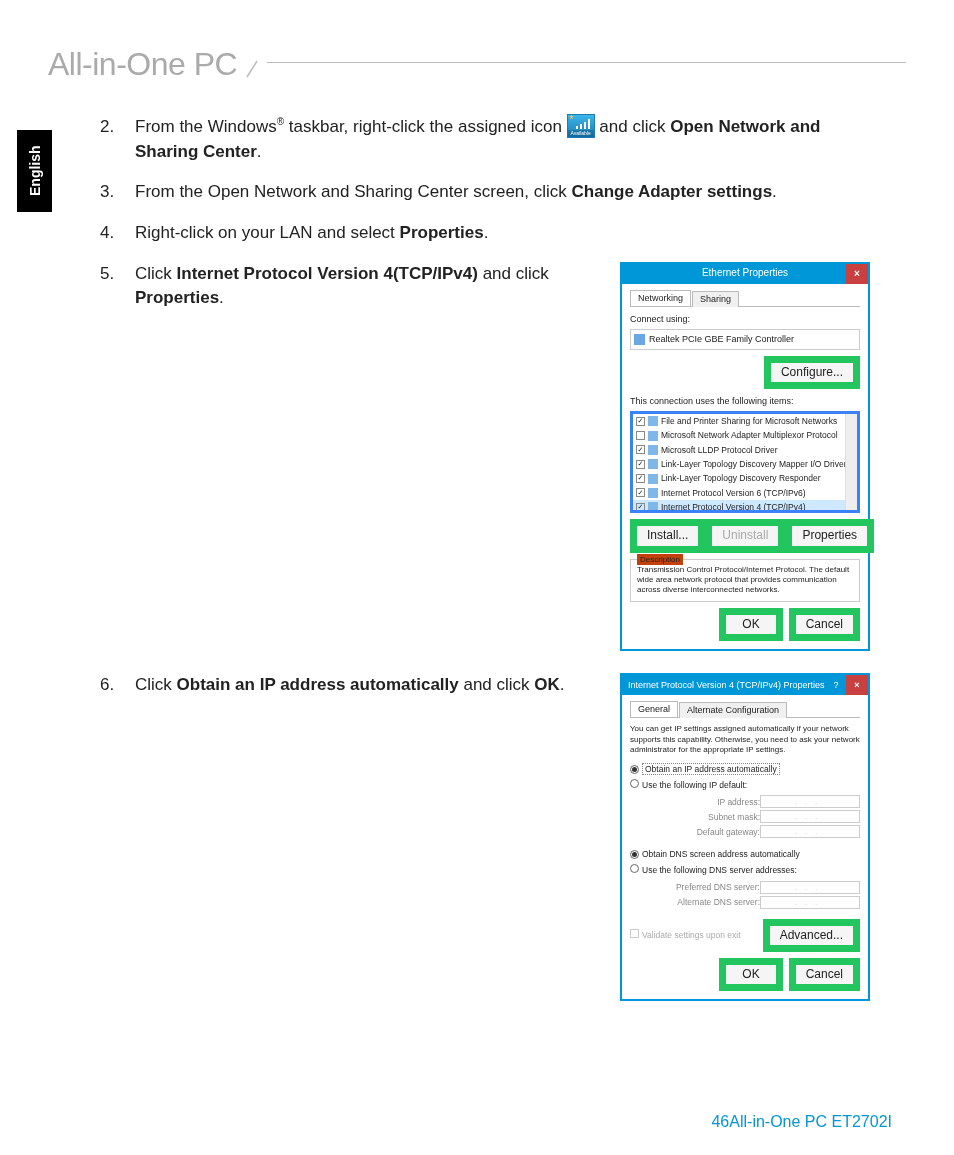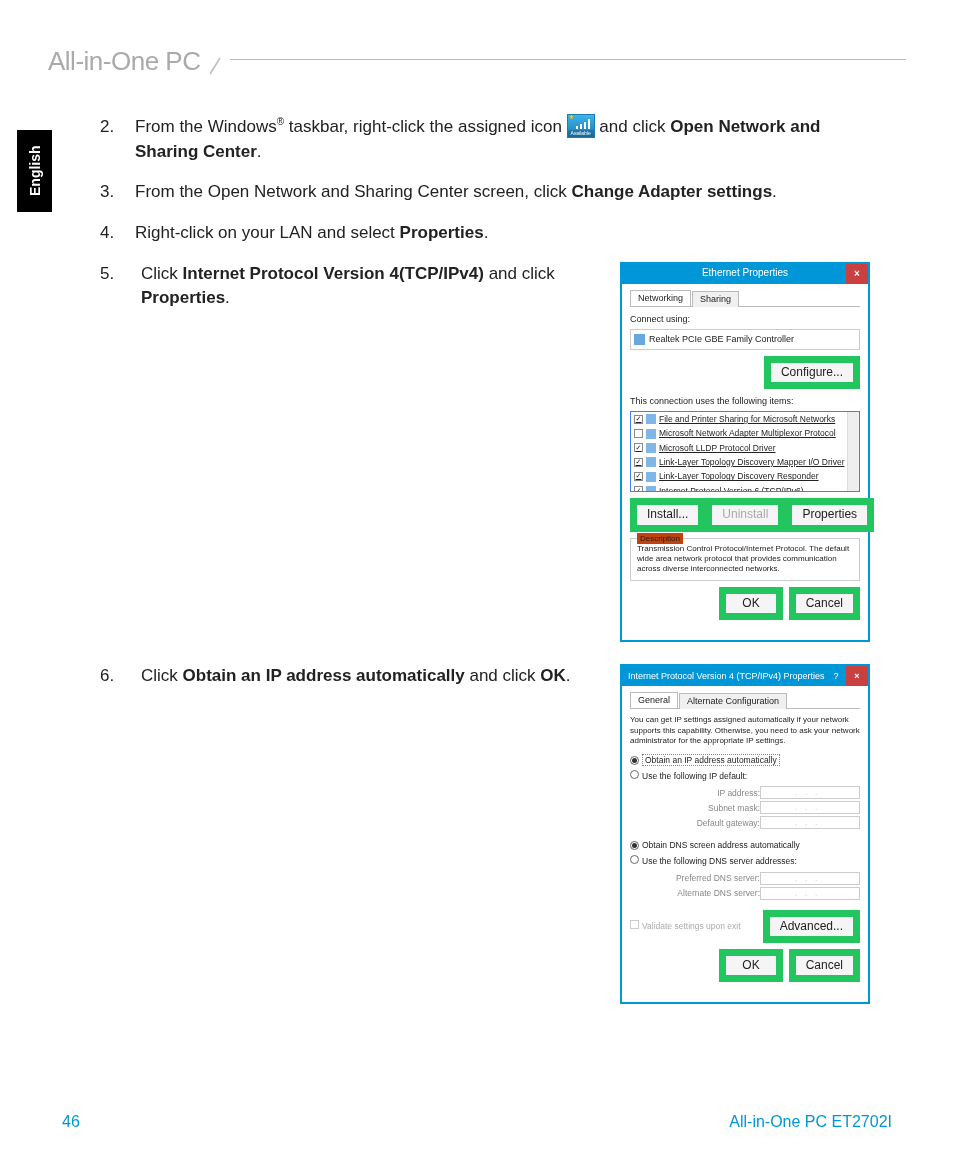--- a/index.html
+++ b/index.html
@@ -1,53 +1,53 @@
 <!DOCTYPE html>
 <html><head>
 <meta charset="utf-8">
 <style>
   * { box-sizing: border-box; margin: 0; padding: 0; }
   body { width: 954px; height: 1155px; font-family: "Segoe UI", Arial, sans-serif; background: #fff; position: relative; color: #222; }
   .header { position: absolute; top: 46px; left: 48px; right: 48px; display: flex; align-items: center; gap: 8px; }
-  .header-title { font-size: 26px; color: #aaa; font-weight: 400; letter-spacing: -0.5px; white-space: nowrap; }
+  .header-title { font-size: 32px; color: #aaa; font-weight: 400; letter-spacing: -0.5px; white-space: nowrap; }
   .header-diag { width: 14px; height: 28px; }
   .header-rule { flex: 1; height: 1px; background: #bbb; margin-bottom: 4px; }
   .lang-tab { position: absolute; left: 17px; top: 130px; width: 35px; height: 82px; background: #000; color: #fff; font-weight: bold; font-size: 14px; writing-mode: vertical-rl; text-orientation: mixed; display: flex; align-items: center; justify-content: center; transform: rotate(180deg); }
   .content { position: absolute; left: 100px; top: 115px; width: 770px; }
   ol { list-style: none; }
   ol > li { display: flex; margin-bottom: 16px; font-size: 17px; line-height: 1.45; }
   ol > li .num { width: 35px; flex-shrink: 0; }
   ol > li .txt { flex: 1; }
-  .clear-row { display: flex; gap: 12px; align-items: flex-start; margin-left: 6px; }
+  .clear-row { display: flex; gap: 12px; align-items: flex-start; }
   .clear-row .txt-col { flex: 1; }
   .dialog { border: 2px solid #0097d8; background: #fff; font-size: 9px; font-family: Tahoma, Arial, sans-serif; }
   .dialog .titlebar { background: #0097d8; color: #fff; height: 20px; display: flex; align-items: center; justify-content: center; position: relative; font-size: 10px; }
   .dialog .titlebar .close { position: absolute; right: 0; top: 0; width: 22px; height: 100%; background: #c94040; color: #fff; text-align: center; line-height: 20px; font-weight: bold; }
   .dialog .titlebar .help { position: absolute; right: 22px; top: 0; width: 20px; height: 100%; color: #fff; text-align: center; line-height: 20px; }
-  .dialog .body { padding: 6px 8px 20px; }
+  .dialog .body { padding: 6px 8px 8px; }
   .tabs { display: flex; border-bottom: 1px solid #bbb; margin-bottom: 6px; }
   .tabs .tab { border: 1px solid #bbb; border-bottom: none; padding: 1px 7px; margin-right: 1px; background: #fff; font-size: 9px; }
   .tabs .tab.inactive { background: #f0f0f0; position: relative; top: 1px; }
   .btn { border: 7px solid #22c55e; background: #f5f5f5; padding: 1px 10px; font-size: 12px; }
   .btn-row { display: flex; justify-content: flex-end; gap: 6px; margin-top: 6px; }
   .group { border: 1px solid #ccc; padding: 5px 6px; margin: 6px 0; position: relative; }
   .group .legend { position: absolute; top: -6px; left: 6px; background: #c2410c; padding: 0 3px; font-size: 8px; }
-  .listbox { border: 1px solid #3b82f6; height: 81px; overflow: hidden; position: relative; margin-top: 3px; text-decoration: underline; }
+  .listbox { border: 3px solid #3b82f6; height: 102px; overflow: hidden; position: relative; margin-top: 3px; }
   .listbox .scroll { position: absolute; right: 0; top: 0; bottom: 0; width: 12px; background: #eee; border-left: 1px solid #ddd; }
   .listbox .row { padding: 1px 3px; display: flex; align-items: center; gap: 3px; font-size: 8.5px; }
   .listbox .row.sel { background: #cde8ff; }
   .chk { width: 9px; height: 9px; border: 1px solid #888; display: inline-flex; align-items: center; justify-content: center; font-size: 7px; }
   .chk.on::after { content: "✓"; }
   .iconp { width: 10px; height: 10px; background: #7fb7e8; display: inline-block; }
   .field-row { display: flex; align-items: center; justify-content: flex-end; margin: 2px 0; color: #888; font-size: 8.5px; }
   .ipbox { width: 100px; height: 13px; border: 1px solid #ccc; background: #fff; text-align: center; color: #bbb; font-size: 8px; letter-spacing: 8px; padding-top: 0px; }
   .radio { width: 9px; height: 9px; border: 1px solid #666; border-radius: 50%; display: inline-flex; align-items: center; justify-content: center; margin-right: 3px; }
   .radio.on::after { content: ""; width: 5px; height: 5px; background: #333; border-radius: 50%; }
   .note-block { border-top: 1px solid #aaa; border-bottom: 1px solid #aaa; padding: 12px 0; margin-top: 26px; font-size: 16px; }
-  .footer { position: absolute; left: 62px; bottom: 24px; right: 62px; display: flex; justify-content: space-between; color: #0097d8; font-size: 16px; }
+  .footer { position: absolute; left: 62px; bottom: 24px; right: 62px; display: flex; justify-content: flex-end; color: #0097d8; font-size: 16px; }
   .net-icon { display: inline-block; width: 28px; height: 24px; vertical-align: middle; position: relative; background: linear-gradient(#3cb5e8,#1a7bb5); border: 1px solid #1a7bb5; top: -2px; }
   .net-icon::after { content: "*"; position: absolute; top: -2px; left: 2px; color: #ffd54a; font-size: 10px; }
   .net-icon .bars { position: absolute; right: 2px; bottom: 8px; width: 16px; height: 10px; }
   .net-icon .bars span { position: absolute; bottom: 0; width: 2px; background: #fff; }
   .net-icon .lbl { position: absolute; bottom: 0; left: 0; right: 0; font-size: 5px; color: #fff; text-align: center; line-height: 7px; background: rgba(0,0,0,0.15); }
   .conn-box { border: 1px solid #ccc; padding: 3px; display: flex; align-items: center; gap: 4px; font-size: 9px; margin-top: 3px; }
   .adapter-icon { width: 11px; height: 11px; background: #69a7e0; display: inline-block; }
 </style>
 </head>
 <body>

